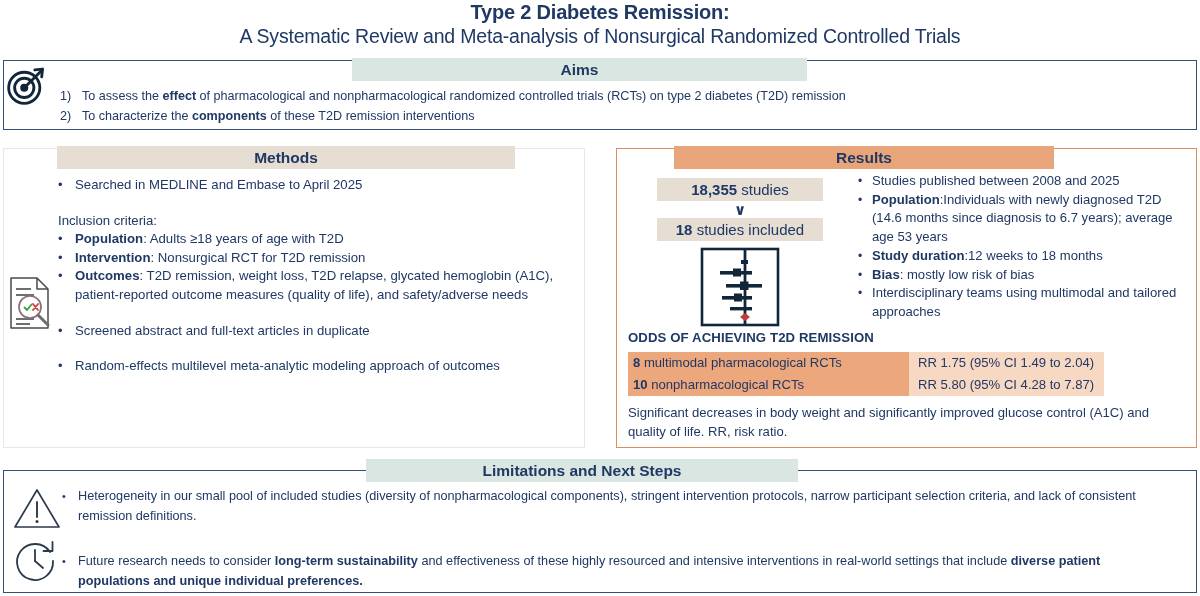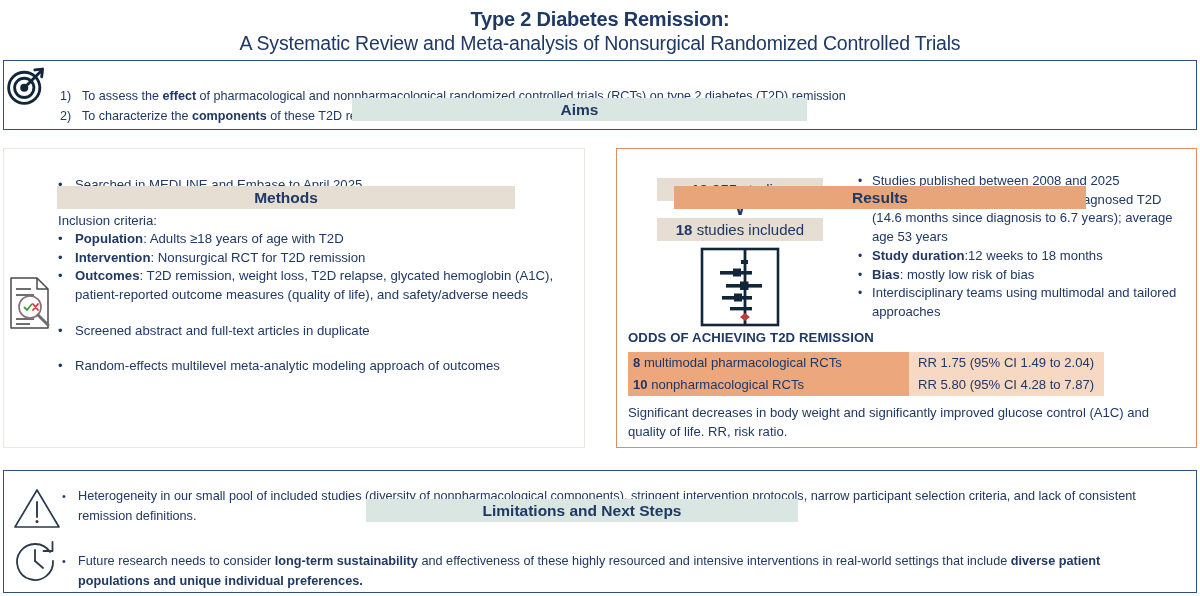--- a/index.html
+++ b/index.html
@@ -7,30 +7,30 @@
     width:1200px;height:596px;
     background:#ffffff;
     font-family:"Liberation Sans","DejaVu Sans",sans-serif;
     color:#1f3864;
     overflow:hidden;
     position:relative;
   }
   b,strong{font-weight:bold;}
 
   
-  #title-block{text-align:center;padding-top:8px;}
+  #title-block{text-align:center;padding-top:1px;}
   #title-line1{font-size:20px;font-weight:bold;color:#1f3864;line-height:22px;letter-spacing:-0.2px;}
   #title-line2{font-size:19.5px;font-weight:normal;color:#1f3864;line-height:26px;letter-spacing:-0.2px;}
 
   
   .panel{position:absolute;box-sizing:border-box;background:#fff;}
   .band{
     position:absolute;box-sizing:border-box;
     text-align:center;font-weight:bold;font-size:15.5px;color:#1f3864;
-    line-height:23px;z-index:3;margin-top:40px;
+    line-height:23px;z-index:3;
   }
 
   
   #aims-panel{left:3px;top:60px;width:1194px;height:70px;border:1.6px solid #2f4e79;}
   #aims-band{left:352px;top:58px;width:455px;height:23px;background:#d9e6e2;}
   .aims-list{position:absolute;left:60px;top:87px;width:1100px;font-size:12.6px;line-height:19px;color:#1f3864;}
   .aims-row{display:flex;margin-bottom:1px;white-space:nowrap;}
   .aims-num{width:22px;flex:none;}
 
   
@@ -38,21 +38,21 @@
   #methods-band{left:57px;top:146px;width:458px;height:23px;background:#e6ddd3;}
   #methods-body{position:absolute;left:58px;top:176px;width:500px;font-size:13.2px;line-height:18.6px;color:#1f3864;}
   .m-bullet{display:flex;margin-bottom:0px;}
   .m-dot{width:17px;flex:none;text-align:left;color:#1f3864;font-size:13px;line-height:18.6px;}
   .m-txt{flex:1;}
   .gap{height:17px;}
   #icon-doc{position:absolute;left:6px;top:275px;width:48px;height:56px;}
 
   
   #results-panel{left:616px;top:148px;width:581px;height:300px;border:1.6px solid #dd8e5e;}
-  #results-band{left:674px;top:146px;width:412px;height:23px;background:#e8a579;}
+  #results-band{left:674px;top:146px;width:380px;height:23px;background:#e8a579;}
   #flow{position:absolute;left:657px;top:178px;width:166px;}
   .flowbox{background:#e6ddd3;text-align:center;font-size:15px;line-height:21px;color:#1f3864;padding:1px 0;}
   .chev{text-align:center;font-size:15px;line-height:17px;color:#1f3864;font-weight:bold;}
   #forest{margin:6px auto 0 auto;width:80px;height:80px;display:block;}
   #res-bullets{position:absolute;left:858px;top:172px;width:330px;font-size:13.1px;line-height:18.7px;color:#1f3864;}
   .r-bullet{display:flex;margin-bottom:0px;}
   .r-dot{width:14px;flex:none;font-size:12px;line-height:18.7px;}
   .r-txt{flex:1;}
 
   #odds-title{position:absolute;left:628px;top:330px;font-size:13.2px;font-weight:bold;color:#1f3864;letter-spacing:0.1px;}

